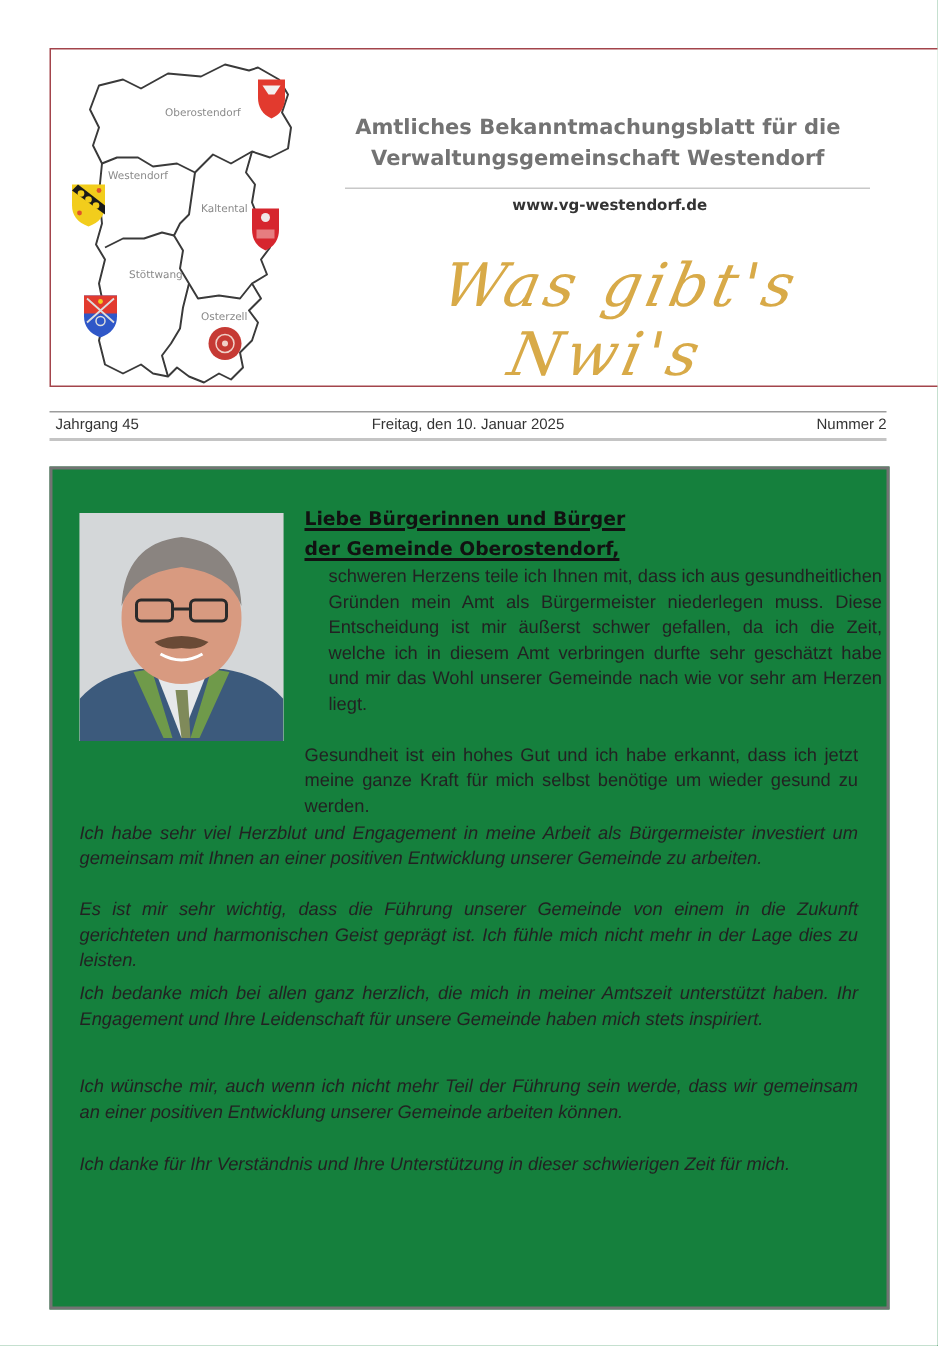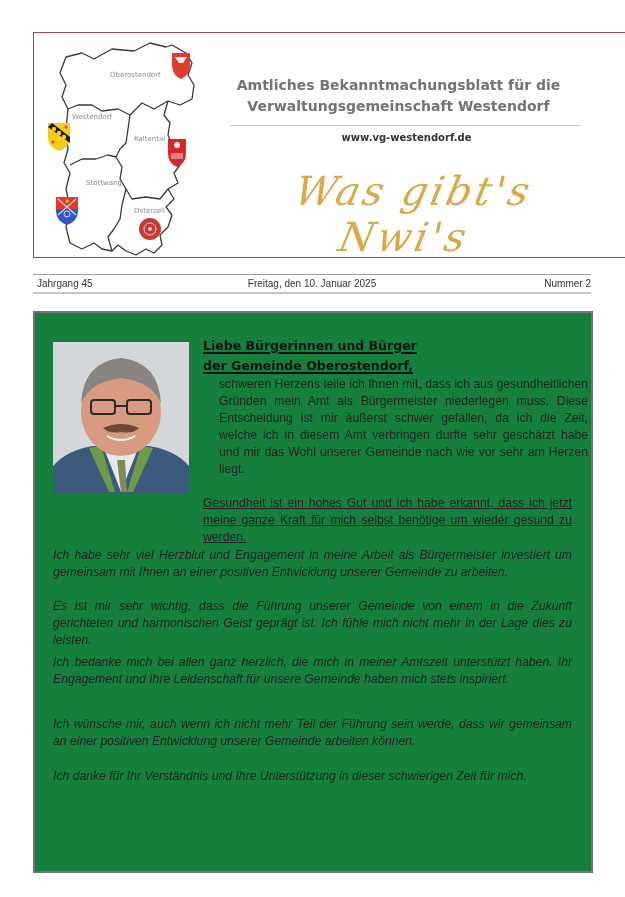--- a/index.html
+++ b/index.html
@@ -26,21 +26,21 @@
   .letter-box { position: absolute; left: 33px; top: 311px; width: 556px; height: 558px; background: #15803d; border: 2px solid #737373; }
   .photo { position: absolute; left: 18px; top: 29px; width: 136px; height: 152px; background: #d5d8da; overflow: hidden; }
   .photo svg { width: 100%; height: 100%; display: block; }
 
   .greeting { position: absolute; left: 168px; top: 23px; font-family: "DejaVu Sans", sans-serif; font-weight: bold; font-size: 12.5px; line-height: 20px; color: #111; }
   .greeting div { text-decoration: underline; text-underline-offset: 2px; text-decoration-thickness: 1.5px; }
 
   .body-text { font-size: 12.2px; line-height: 17px; color: #222; text-align: justify; }
   .p1 { position: absolute; left: 168px; top: 63px; width: 369px; margin-left: 16px; }
   .p2 { position: absolute; left: 18px; top: 182px; width: 519px; }
-  .p2 .indent { padding-left: 150px; text-decoration: underline; }
+  .p2 .indent { padding-left: 150px; }
   .para { position: absolute; left: 18px; width: 519px; font-style: italic; }
   .p3 { top: 234px; }
   .p4 { top: 285px; }
   .p5 { top: 341px; }
   .p6 { top: 403px; }
   .p7 { top: 455px; }
   .signature { position: absolute; left: 18px; top: 488px; font-style: italic; font-size: 12.2px; line-height: 17px; color: #222; }
 </style>
 </head>
 <body>

